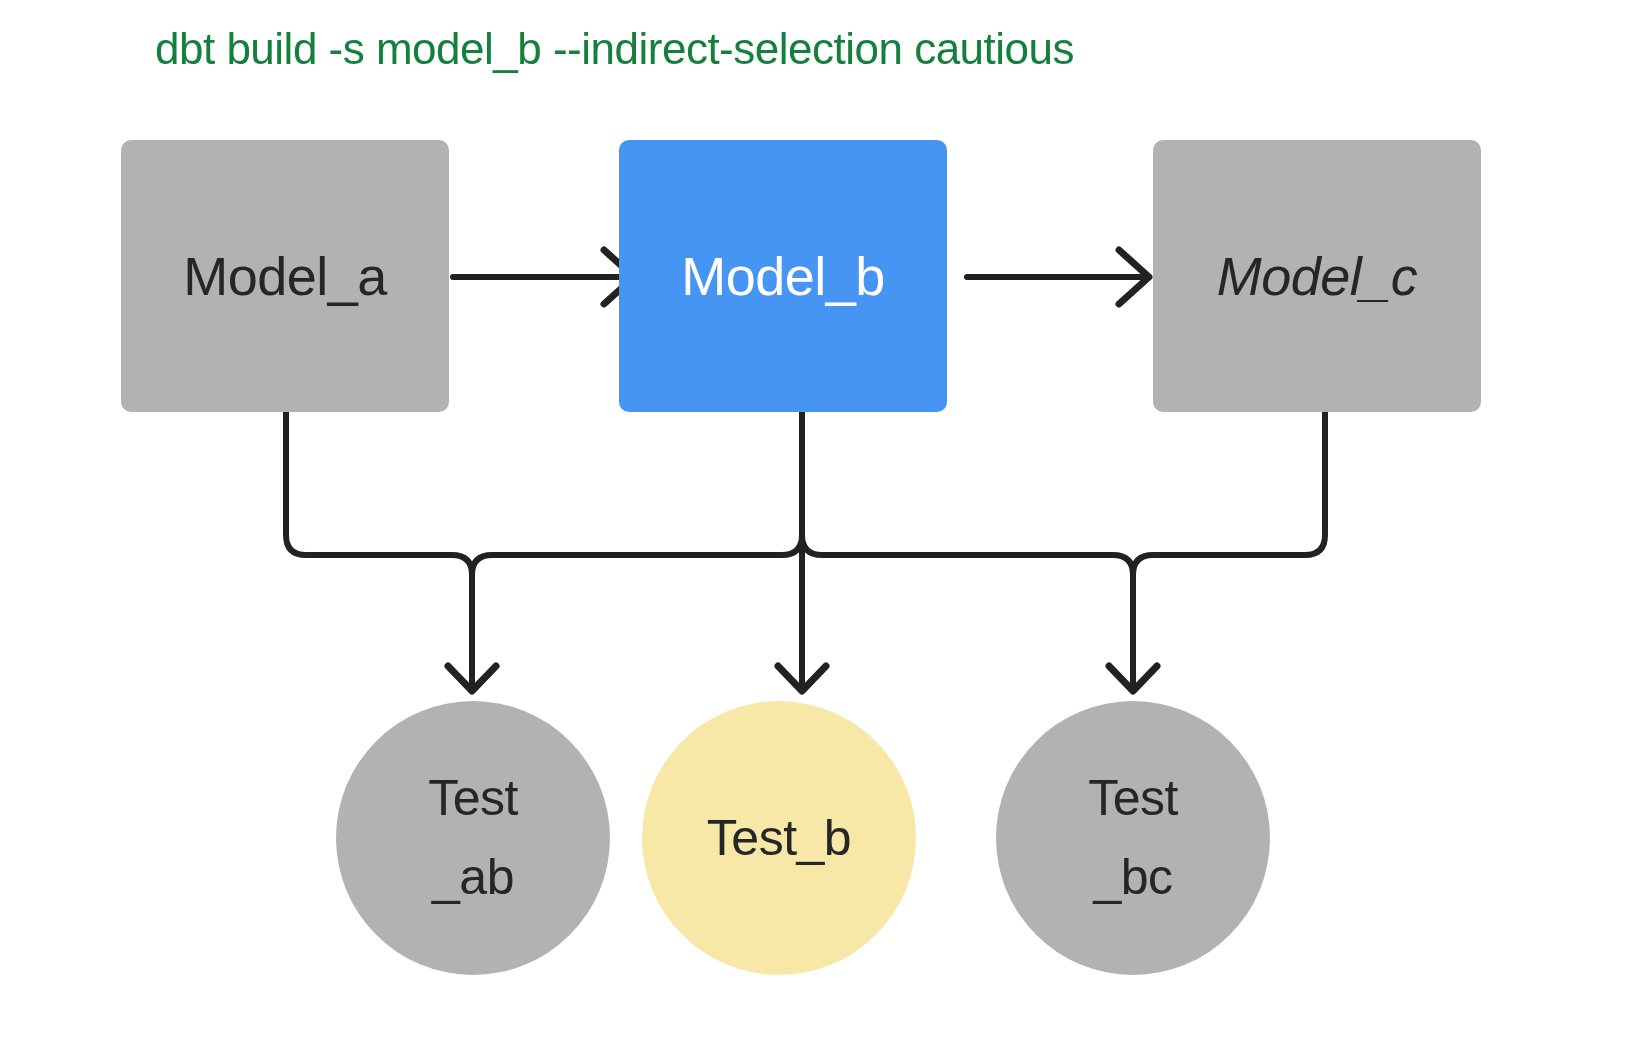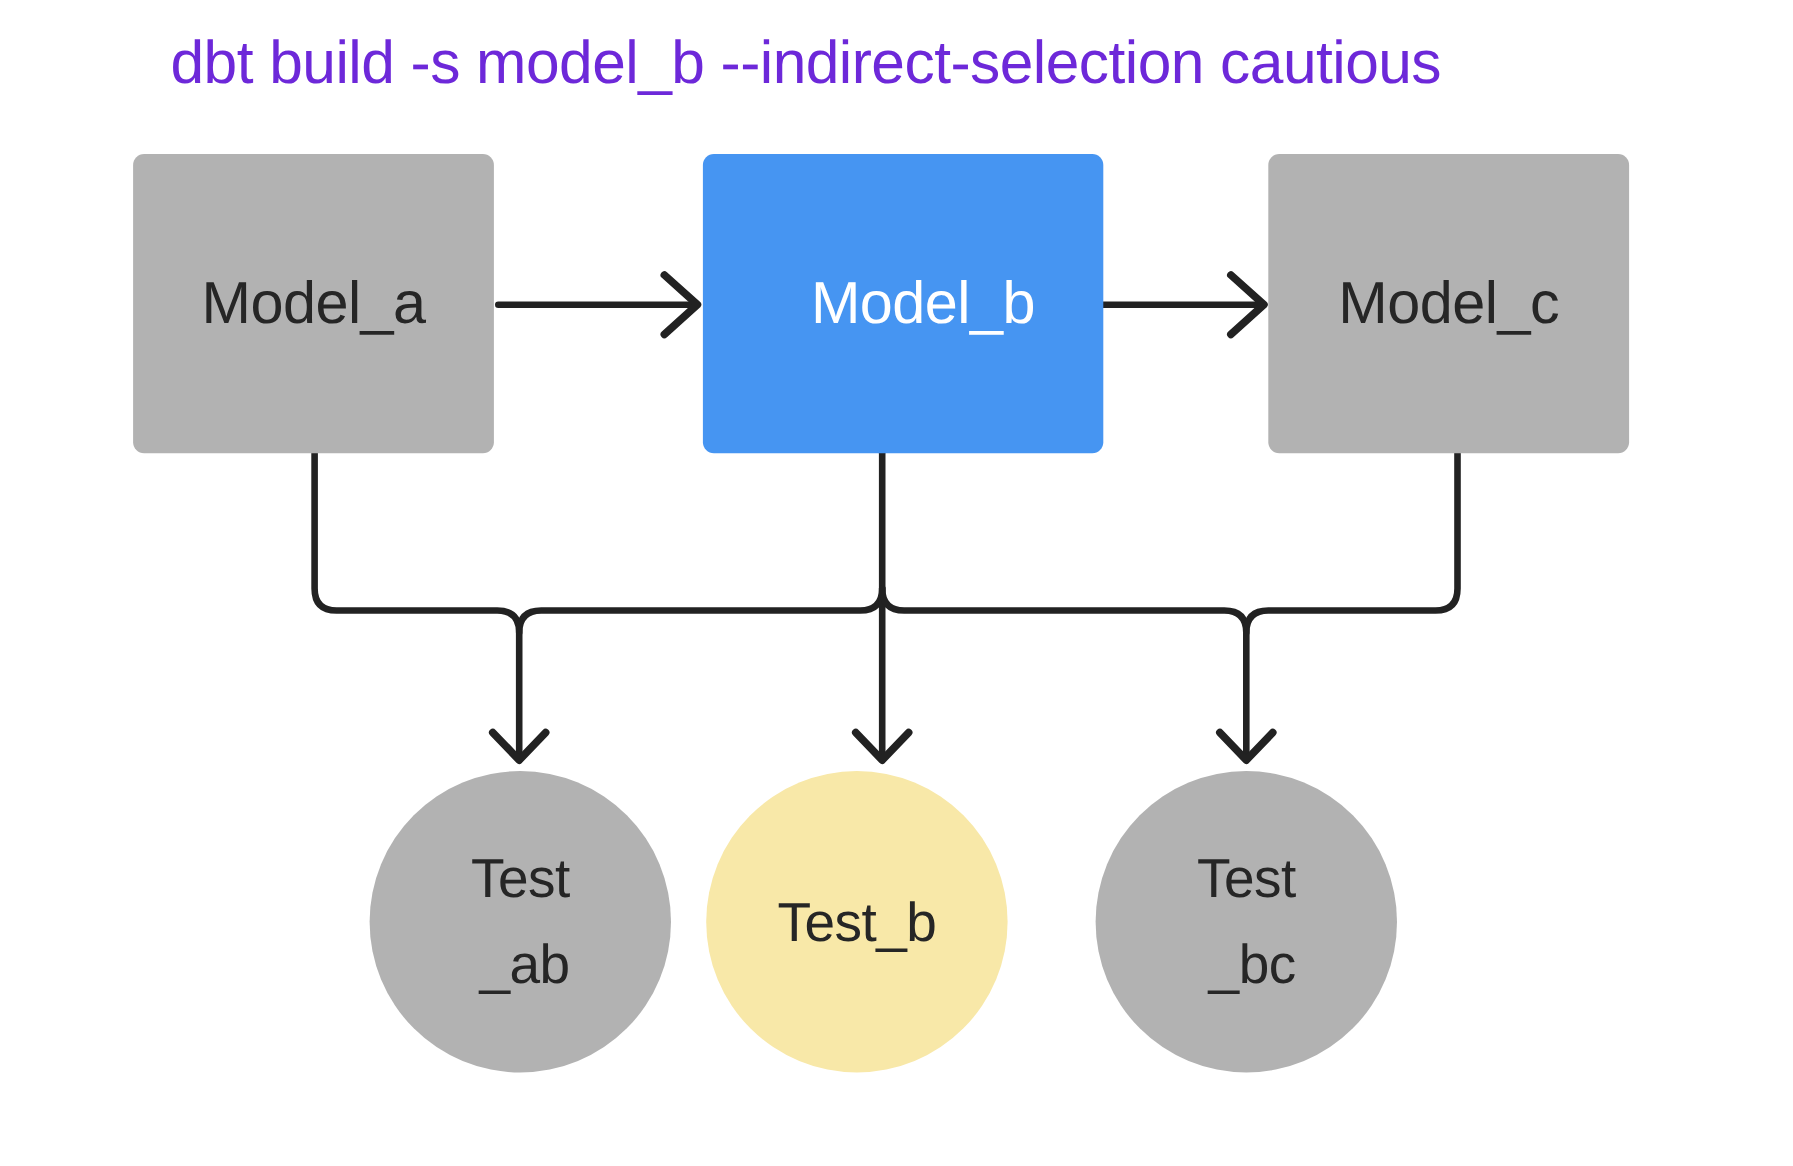--- a/index.html
+++ b/index.html
@@ -8,45 +8,45 @@
     width: 1630px;
     height: 1060px;
     background: #ffffff;
     overflow: hidden;
     font-family: "Liberation Sans", "DejaVu Sans", sans-serif;
   }
   .title {
     position: absolute;
     left: 155px;
     top: 24px;
-    font-size: 55px;
+    font-size: 44px;
     font-weight: 500;
     letter-spacing: -0.5px;
-    color: #6d28d9;
+    color: #15803d;
     white-space: nowrap;
   }
   .edges-svg {
     position: absolute;
     left: 0; top: 0;
     width: 1630px; height: 1060px;
     z-index: 0;
   }
   .edges-svg path {
     fill: none;
     stroke-linecap: round;
     stroke-linejoin: round;
   }
   .edge-shaft { stroke-width: 6; }
   .edge-head  { stroke-width: 7; }
   .node {
     position: absolute;
     display: flex;
     align-items: center;
     justify-content: center;
-    text-align: right;
+    text-align: center;
     z-index: 1;
     font-weight: 500;
     letter-spacing: -0.5px;
     color: #262626;
   }
   .node.model {
     top: 140px;
     width: 328px;
     height: 272px;
     border-radius: 10px;
@@ -56,21 +56,21 @@
   .node.test {
     top: 701px;
     width: 274px;
     height: 274px;
     border-radius: 50%;
     font-size: 50px;
     line-height: 1.58;
     white-space: pre-line;
   }
   #model-a { left: 121px; }
-  #model-b { left: 639px; padding-left: 36px; }
+  #model-b { left: 619px; }
   #model-c { left: 1153px; }
   #test-ab { left: 336px; }
   #test-b  { left: 642px; }
   #test-bc { left: 996px; }
 </style>
 </head>
 <body>
 
 <div class="stage">
 
@@ -101,21 +101,21 @@
   </svg>
 
   <div id="model-a" class="node model" style="background-color: rgb(178, 178, 178);">
     <span>Model_a</span>
   </div>
 
   <div id="model-b" class="node model selected" style="background-color: rgb(70, 149, 242);">
     <span>Model_b</span>
   </div>
 
-  <div id="model-c" class="node model" style="background-color: rgb(178, 178, 178);">
+  <div id="model-c" class="node model" style="background-color: rgb(178, 178, 178); font-style: italic;">
     <span>Model_c</span>
   </div>
 
   <div id="test-ab" class="node test" style="background-color: rgb(178, 178, 178);">
     <span>Test
 _ab</span>
   </div>
 
   <div id="test-b" class="node test" style="background-color: rgb(248, 232, 168);">
     <span>Test_b</span>

